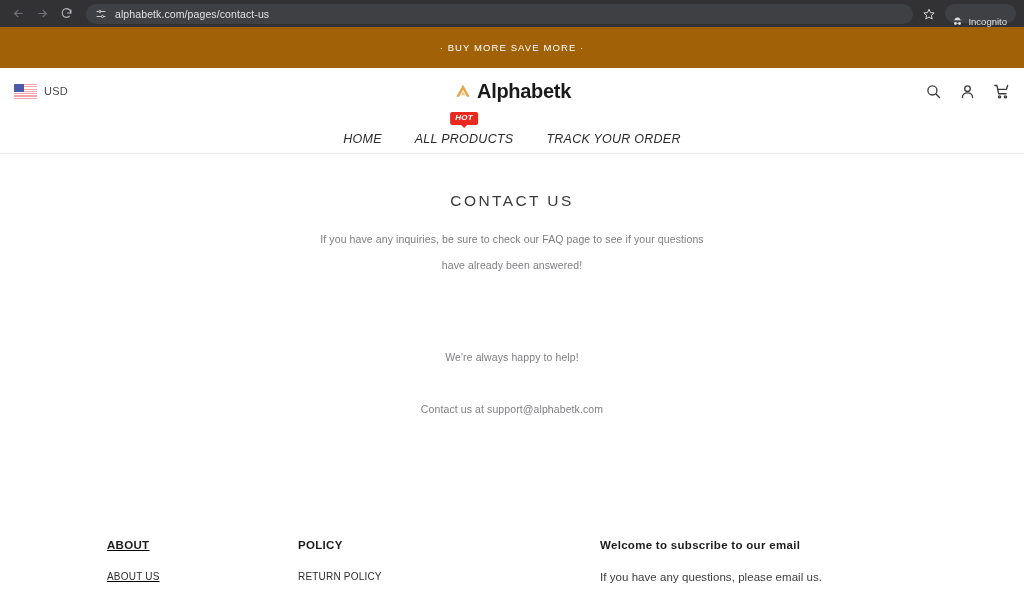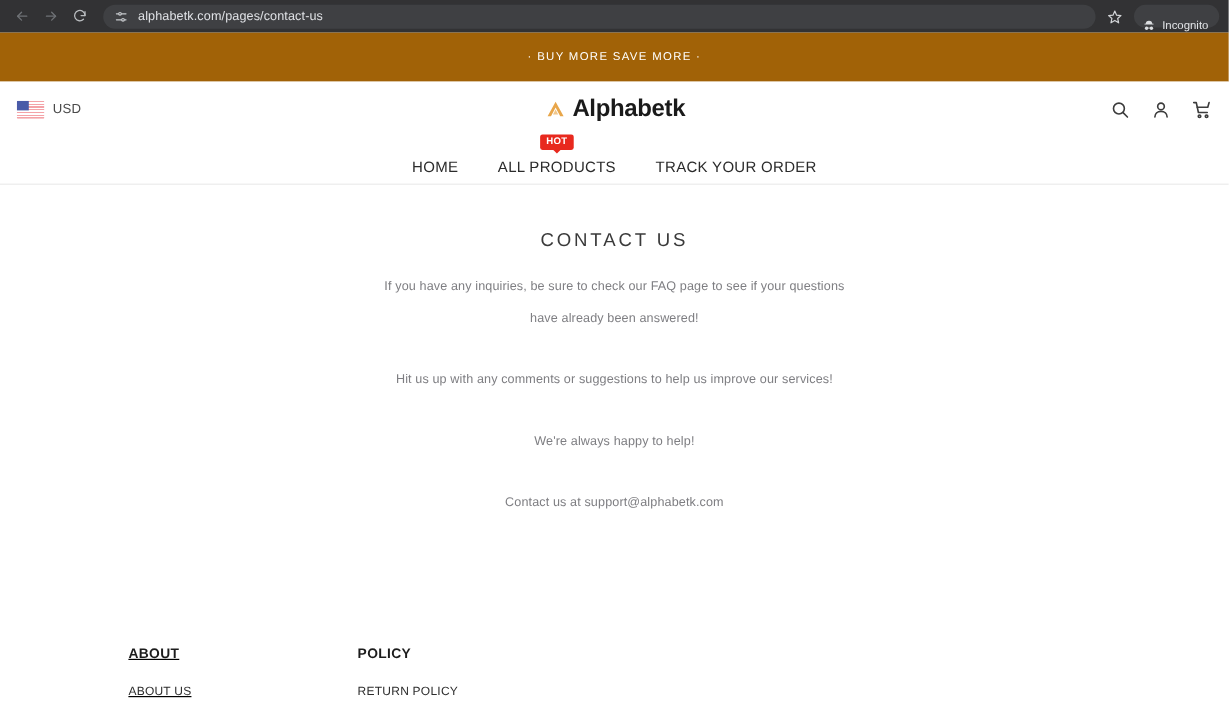--- a/index.html
+++ b/index.html
@@ -205,20 +205,21 @@
     padding-bottom: 8px;
     box-sizing: border-box;
   }
   .nav-item {
     position: relative;
     font-size: 12.5px;
     color: #2b2b2b;
     letter-spacing: 0.25px;
     white-space: nowrap;
     line-height: 1;
+    font-style: italic;
   }
   .hot-badge {
     position: absolute;
     left: 50%;
     transform: translateX(-50%);
     top: -21px;
     background: #e8291e;
     color: #ffffff;
     font-size: 8px;
     font-weight: bold;
@@ -411,32 +412,35 @@
 </nav>
 
 <main class="main">
   <h1 class="page-title">CONTACT US</h1>
 
   <div class="content-block">
     <p class="para">If you have any inquiries, be sure to check our FAQ page to see if your questions</p>
     <div class="gap-sm"></div>
     <p class="para">have already been answered!</p>
     <div class="gap-lg"></div>
-    <p class="para">Hit us up with any comments or suggestions to help us improve our services!</p>
     <div class="gap-lg"></div>
     <p class="para">We're always happy to help!</p>
     <div class="gap-lg"></div>
     <p class="para">Contact us at support@alphabetk.com</p>
   </div>
 </main>
 
 <footer class="site-footer">
   <div class="footer-col c1">
     <h2 class="footer-heading">ABOUT</h2>
     <a class="footer-link">ABOUT US</a>
   </div>
 
   <div class="footer-col c2">
     <h2 class="footer-heading">POLICY</h2>
     <a class="footer-link">RETURN POLICY</a>
   </div>
 
+  <div class="footer-col c3">
+    <h2 class="footer-heading">Welcome to subscribe to our email</h2>
+    <p class="footer-sub">If you have any questions, please email us.</p>
+  </div>
 </footer>
 
 </body></html>

